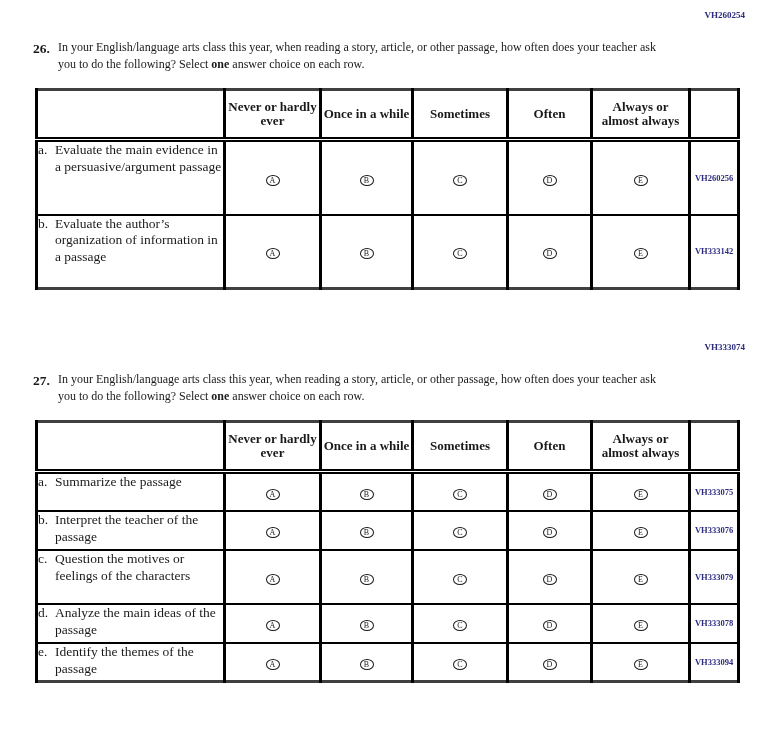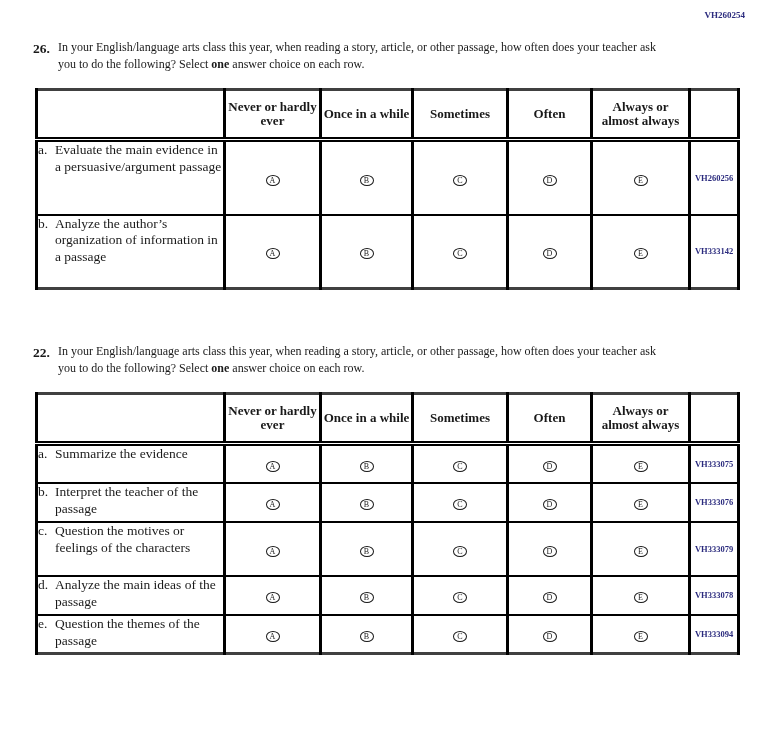--- a/index.html
+++ b/index.html
@@ -128,38 +128,39 @@
           <td class="bubble-cell"><span class="bubble">B</span></td>
           <td class="bubble-cell"><span class="bubble">C</span></td>
           <td class="bubble-cell"><span class="bubble">D</span></td>
           <td class="bubble-cell"><span class="bubble">E</span></td>
           <td class="code-cell">VH260256</td>
         </tr>
         <tr class="r-tall2">
           <td class="label-cell">
             <div class="row-label">
               <span class="row-letter">b.</span>
-              <span class="row-text">Analyze the author’s organization of information in a passage</span>
+              <span class="row-text">Evaluate the author’s organization of information in a passage</span>
             </div>
           </td>
           <td class="bubble-cell"><span class="bubble">A</span></td>
           <td class="bubble-cell"><span class="bubble">B</span></td>
           <td class="bubble-cell"><span class="bubble">C</span></td>
           <td class="bubble-cell"><span class="bubble">D</span></td>
           <td class="bubble-cell"><span class="bubble">E</span></td>
           <td class="code-cell">VH333142</td>
         </tr>
       </tbody>
     </table>
   </div>
 
   <div class="q2-section">
+    <div class="ref-code">VH333074</div>
 
     <div class="question">
-      <div class="qnum">22.</div>
+      <div class="qnum">27.</div>
       <div class="qtext"><span>In your English/language arts class this year, when reading a story, article, or other passage, how often does your teacher ask you to do the following? Select </span><b>one</b><span> answer choice on each row.</span></div>
     </div>
 
     <table class="survey">
       <colgroup>
         <col style="width:188px">
           <col style="width:96px">
           <col style="width:92px">
         <col style="width:95px">
           <col style="width:84px">
@@ -175,21 +176,21 @@
           <th>Often</th>
           <th>Always or almost always</th>
           <th></th>
         </tr>
       </thead>
       <tbody>
         <tr class="r-short">
           <td class="label-cell">
             <div class="row-label">
               <span class="row-letter">a.</span>
-              <span class="row-text">Summarize the evidence</span>
+              <span class="row-text">Summarize the passage</span>
             </div>
           </td>
           <td class="bubble-cell"><span class="bubble">A</span></td>
           <td class="bubble-cell"><span class="bubble">B</span></td>
           <td class="bubble-cell"><span class="bubble">C</span></td>
           <td class="bubble-cell"><span class="bubble">D</span></td>
           <td class="bubble-cell"><span class="bubble">E</span></td>
           <td class="code-cell">VH333075</td>
         </tr>
         <tr class="r-short">
@@ -231,21 +232,21 @@
           <td class="bubble-cell"><span class="bubble">B</span></td>
           <td class="bubble-cell"><span class="bubble">C</span></td>
           <td class="bubble-cell"><span class="bubble">D</span></td>
           <td class="bubble-cell"><span class="bubble">E</span></td>
           <td class="code-cell">VH333078</td>
         </tr>
         <tr class="r-short">
           <td class="label-cell">
             <div class="row-label">
               <span class="row-letter">e.</span>
-              <span class="row-text">Question the themes of the passage</span>
+              <span class="row-text">Identify the themes of the passage</span>
             </div>
           </td>
           <td class="bubble-cell"><span class="bubble">A</span></td>
           <td class="bubble-cell"><span class="bubble">B</span></td>
           <td class="bubble-cell"><span class="bubble">C</span></td>
           <td class="bubble-cell"><span class="bubble">D</span></td>
           <td class="bubble-cell"><span class="bubble">E</span></td>
           <td class="code-cell">VH333094</td>
         </tr>
       </tbody>

